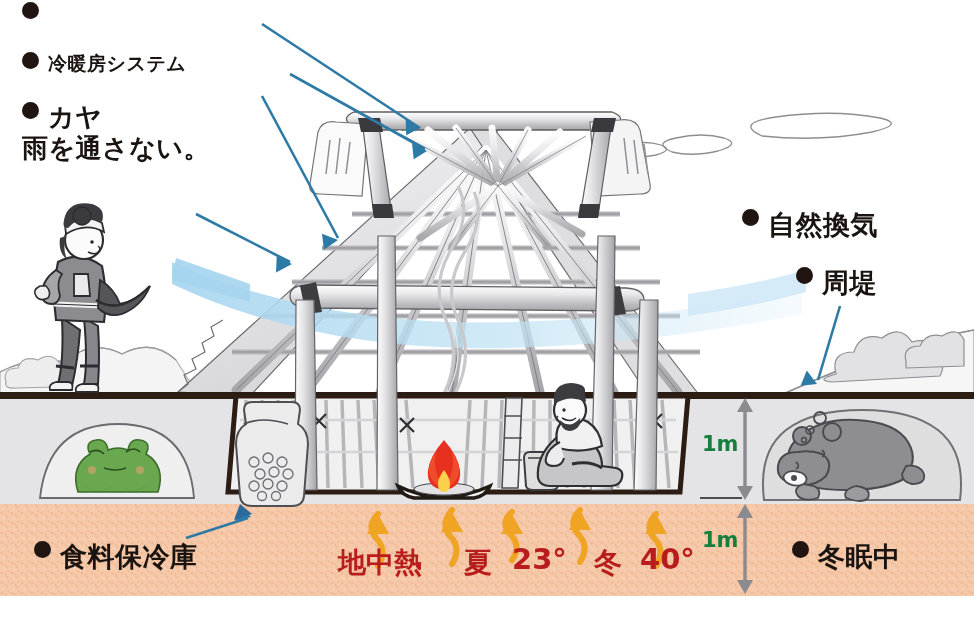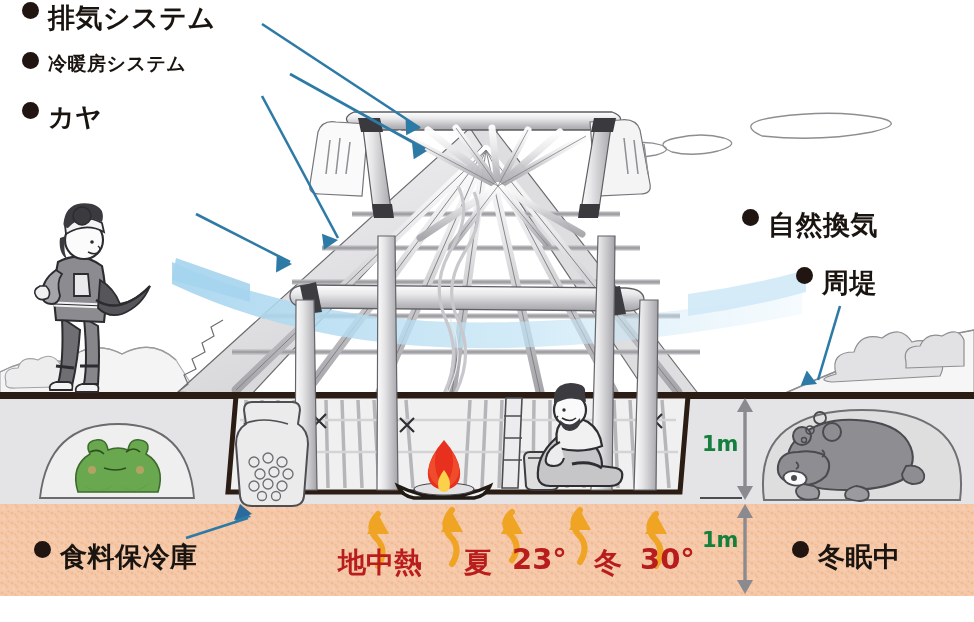--- a/index.html
+++ b/index.html
@@ -438,36 +438,36 @@
       <path d="M252 514 l-18 6 l6 -16 z" fill="#2d6a9c"></path>
 
       <rect x="0" y="596" width="974" height="26" fill="#ffffff"></rect>
       <rect x="0" y="0" width="974" height="2" fill="#ffffff"></rect>
     </g>
   </svg>
 
   <div class="lbl" style="left:22px;top:2px;font-size:27px;">
     <div class="l-row">
       <span class="bullet"></span>
-      <span class="l-txt">排気システム</span>
     </div>
   </div>
 
   <div class="lbl" style="left:22px;top:52px;font-size:19px;">
     <div class="l-row">
       <span class="bullet"></span>
       <span class="l-txt">冷暖房システム</span>
     </div>
   </div>
 
   <div class="lbl" style="left:22px;top:102px;font-size:26px;">
     <div class="l-row">
       <span class="bullet"></span>
       <div>
         <div class="l-txt">カヤ</div>
+        <div class="l-txt" style="margin-left:-26px;">雨を通さない。</div>
       </div>
     </div>
   </div>
 
   <div class="lbl" style="left:742px;top:209px;font-size:27px;">
     <div class="l-row">
       <span class="bullet"></span>
       <span class="l-txt">自然換気</span>
     </div>
   </div>
@@ -490,18 +490,18 @@
     <div class="l-row">
       <span class="bullet"></span>
       <span class="l-txt">冬眠中</span>
     </div>
   </div>
 
   <div class="temp" style="left:338px;top:544px;font-size:28px;">地中熱</div>
   <div class="temp" style="left:464px;top:544px;font-size:28px;">夏</div>
   <div class="temp" style="left:512px;top:542px;font-size:29px;">23°</div>
   <div class="temp" style="left:594px;top:544px;font-size:28px;">冬</div>
-  <div class="temp" style="left:640px;top:542px;font-size:29px;">30°</div>
+  <div class="temp" style="left:640px;top:542px;font-size:29px;">40°</div>
 
   <div class="sz" style="left:702px;top:432px;">1m</div>
   <div class="sz" style="left:702px;top:528px;">1m</div>
 
 </div>
 
 </body></html>

